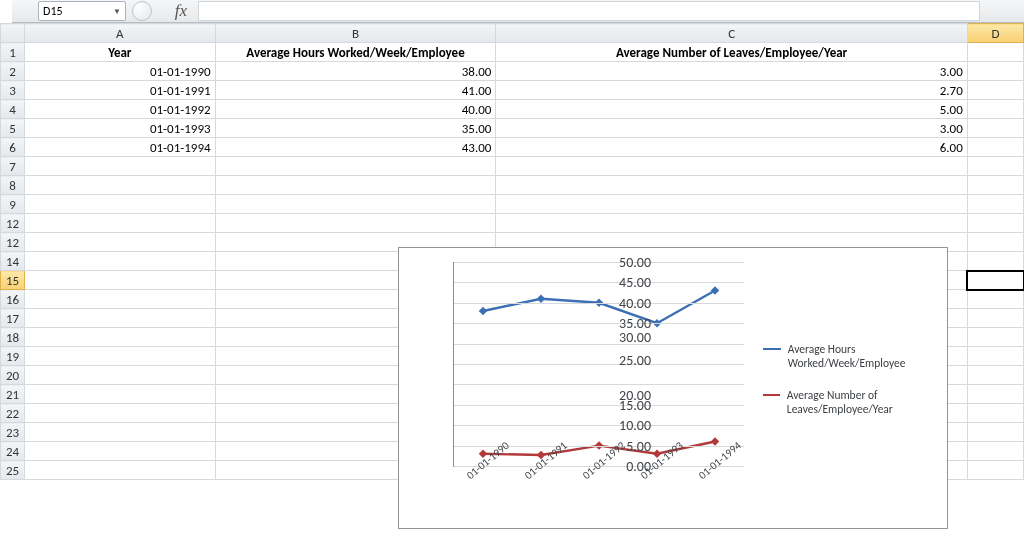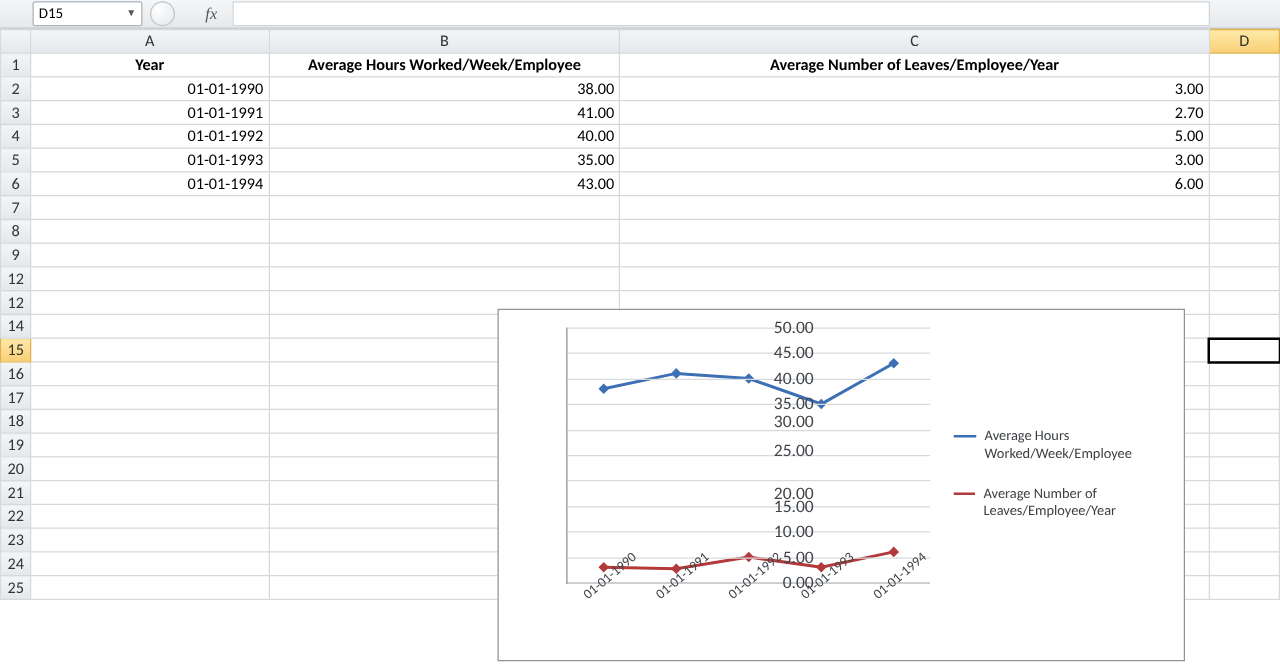--- a/index.html
+++ b/index.html
@@ -15,20 +15,21 @@
   }
   
   .fbar {
     height: 22px;
     background: linear-gradient(#f5f6f7,#e6e9ec);
     border-bottom: 1px solid #b5bcc4;
     display: flex;
     align-items: center;
     padding-left: 26px;
     gap: 0;
+    margin-left: 12px;
   }
   .name-box {
     width: 78px;
     height: 18px;
     border: 1px solid #abb3bc;
     background: #fff;
     font-size: 12px;
     padding: 0 4px;
     display: flex;
     align-items: center;
@@ -41,21 +42,21 @@
   }
   .fx-wrap {
     display: flex;
     align-items: center;
     margin-left: 18px;
     gap: 6px;
   }
   .fx-btn {
     font-style: italic;
     font-family:"Times New Roman",serif;
-    font-size: 13px;
+    font-size: 17px;
     color:#555;
     width:22px;
     text-align:center;
   }
   .fx-input {
     width: 780px;
     height: 18px;
     border: 1px solid #d0d5da;
     background:#fff;
   }

